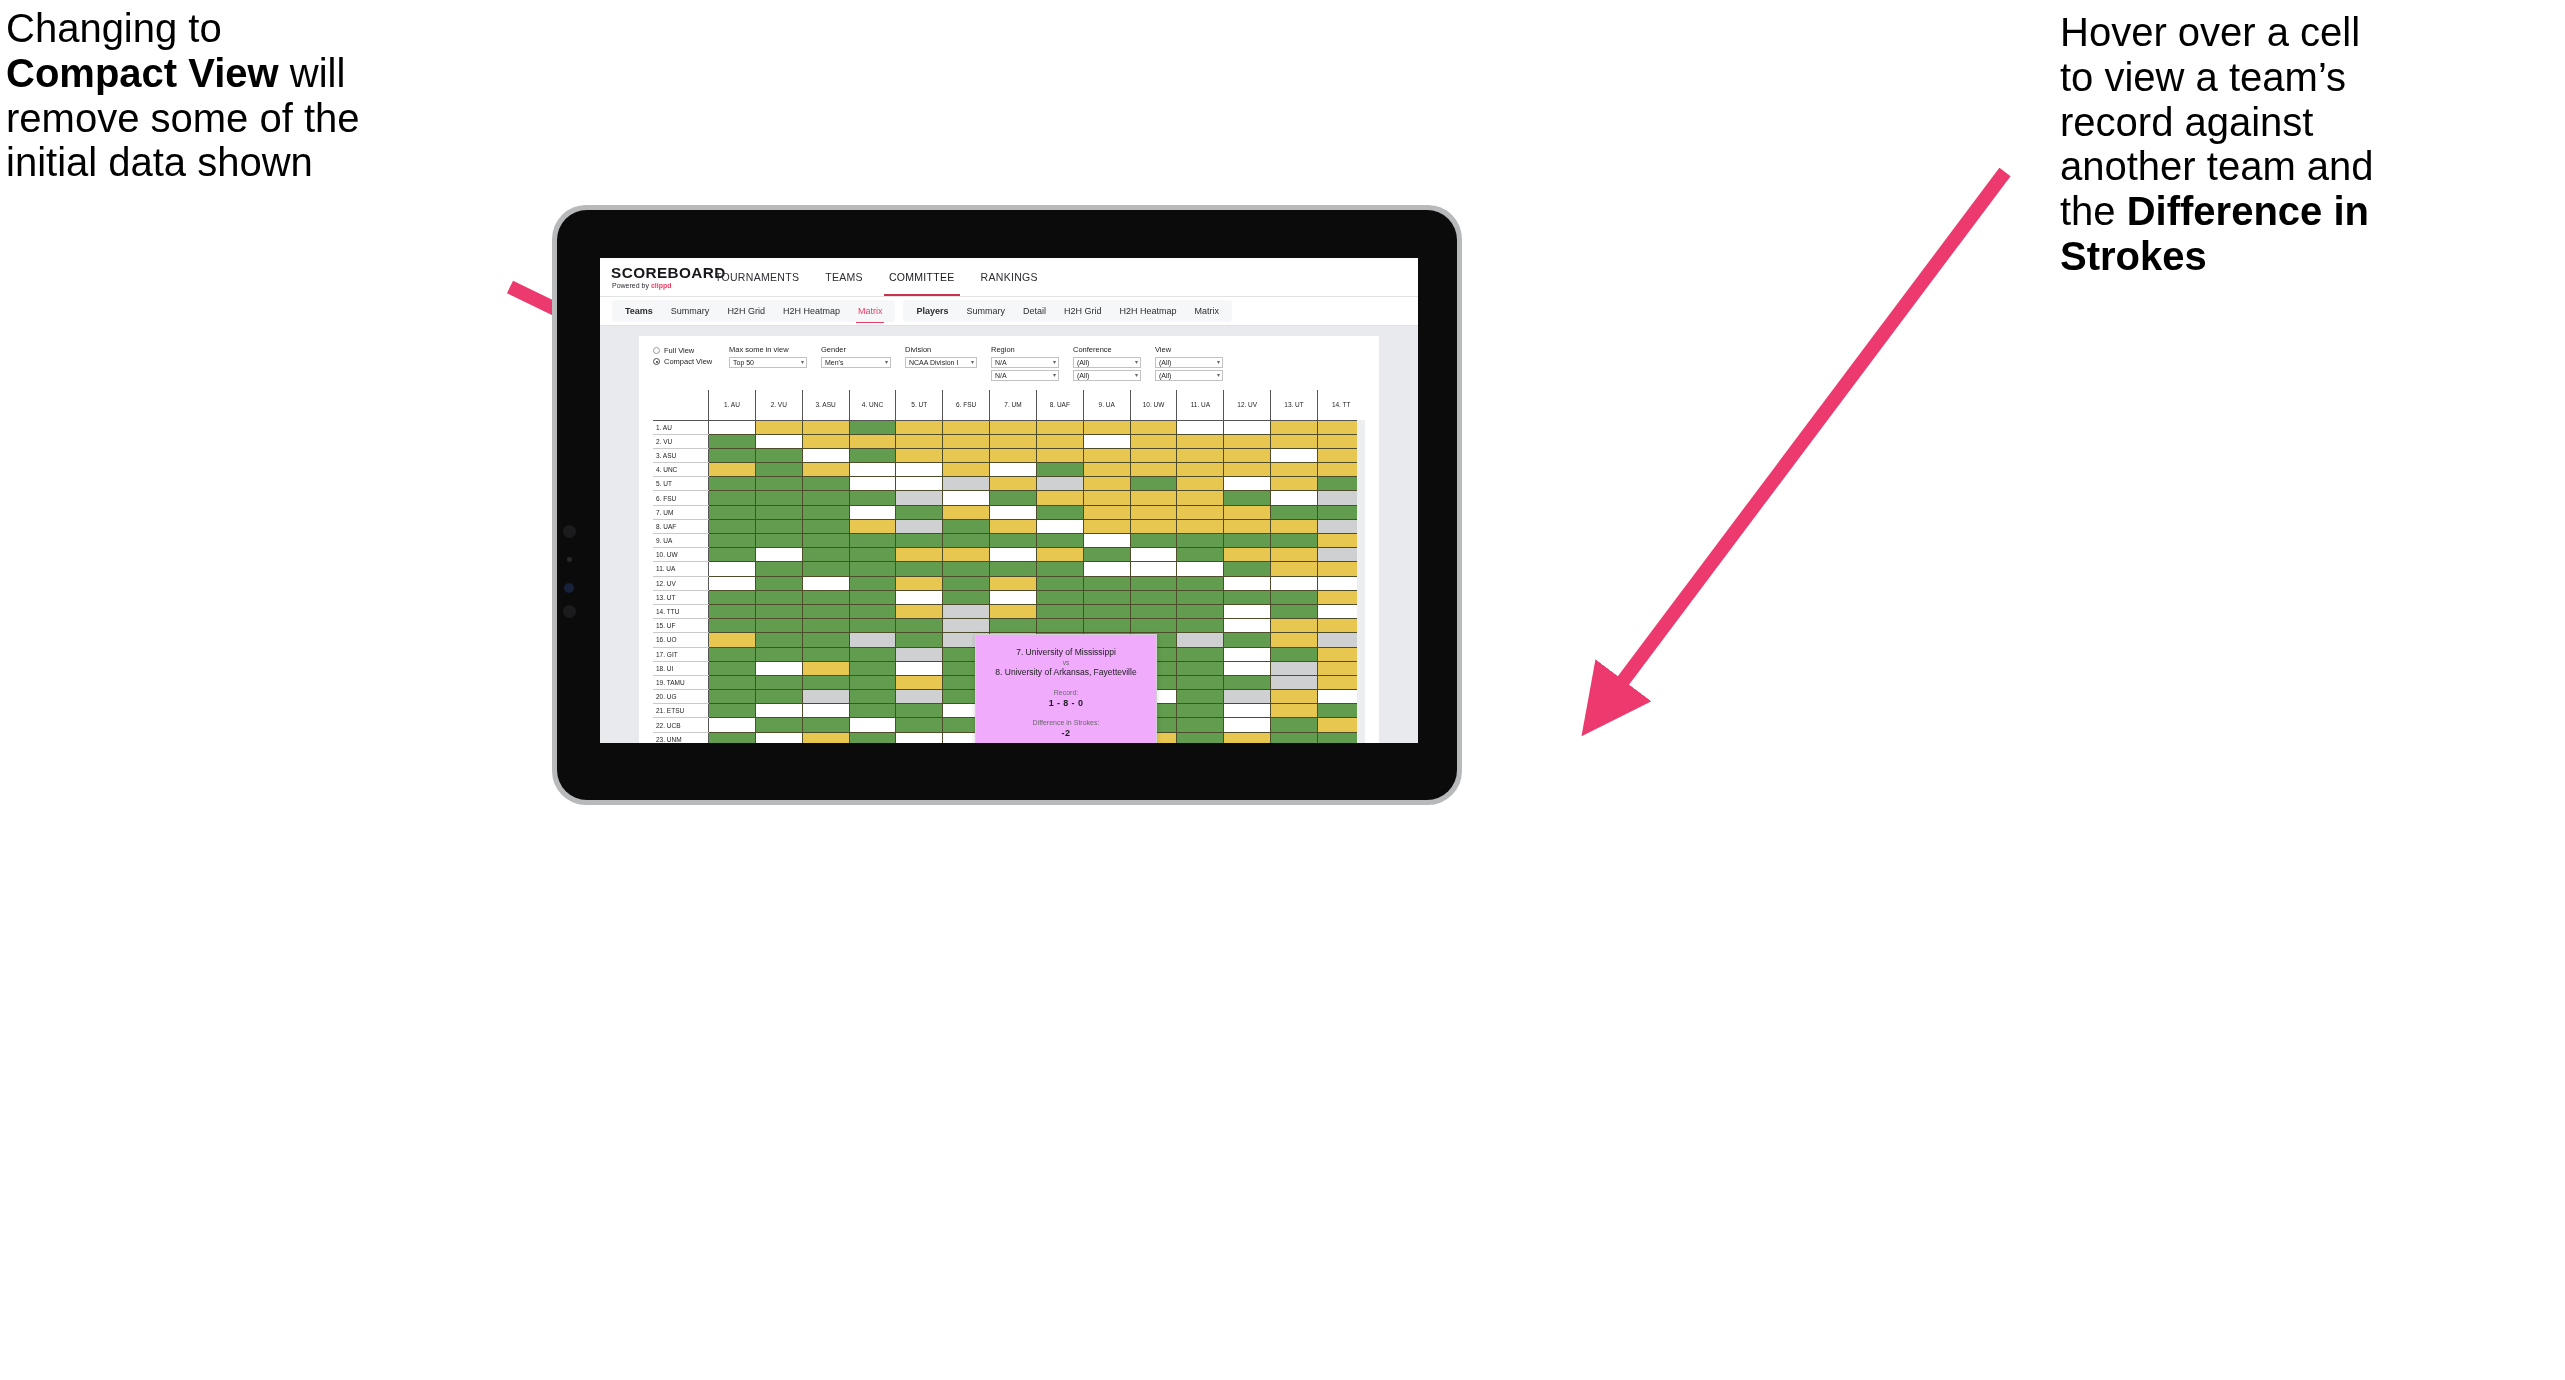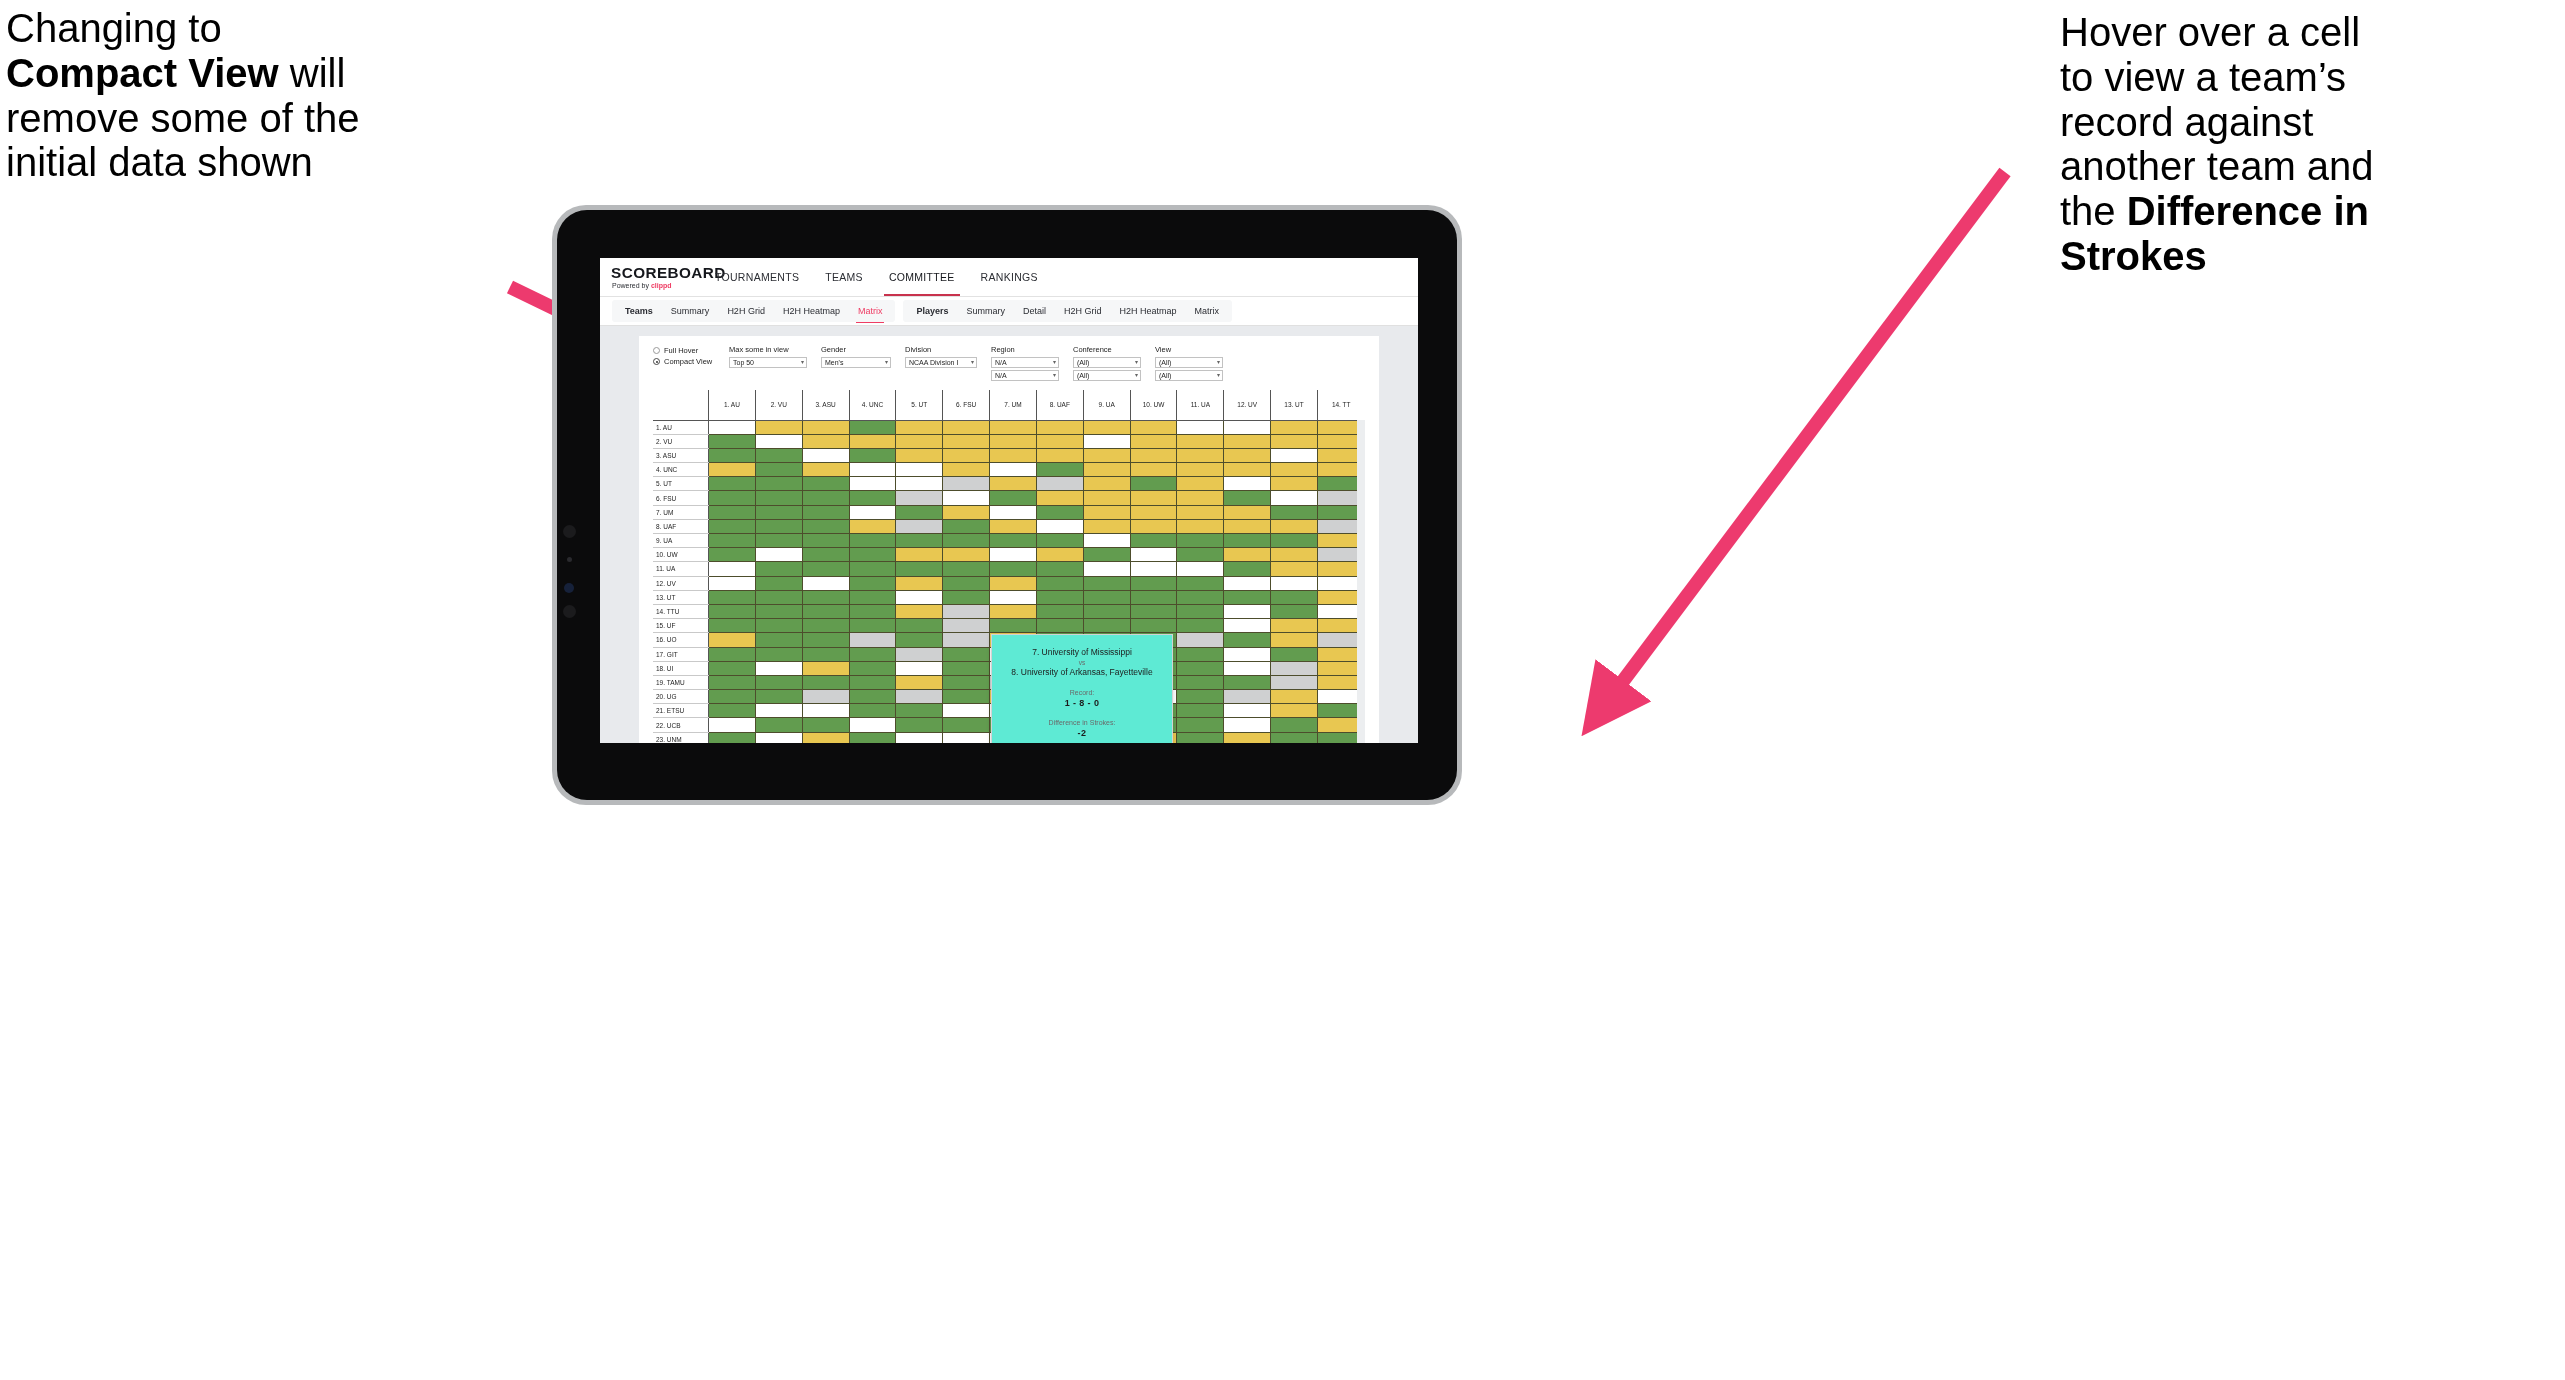--- a/index.html
+++ b/index.html
@@ -162,22 +162,22 @@
   td.c-s{background:#cfd0d1;}
 
   
   #vscroll{
     position:absolute;right:14px;top:30px;width:8px;height:388px;background:#eceef0;
   }
 
   
   #tooltip{
     position:absolute;left:336px;top:244px;width:182px;
-    background:#5eead4;border:1px solid #d2d2d2;box-shadow:0 1px 5px rgba(0,0,0,.17);
-    padding:12px 6px 12px 6px;box-sizing:border-box;text-align:center;z-index:30;margin-left:16px;
+    background:#f0abfc;border:1px solid #d2d2d2;box-shadow:0 1px 5px rgba(0,0,0,.17);
+    padding:12px 6px 12px 6px;box-sizing:border-box;text-align:center;z-index:30;
   }
   .tt-team{font-size:8.5px;color:#1c1c1c;line-height:1.35;}
   .tt-vs{font-size:6.5px;color:#6a6a6a;margin:1px 0;}
   .tt-spacer{height:11px;}
   .tt-label{font-size:7px;color:#6a6a6a;}
   .tt-value{font-size:9px;color:#1c1c1c;font-weight:bold;margin-top:2px;letter-spacing:0.4px;}
 </style>
 </head>
 <body>
 
@@ -250,21 +250,21 @@
       </div>
     </div>
 
     <div id="dashwrap">
       <div id="dash">
 
         <div id="filters">
           <div class="radio-col">
             <div class="radio-row">
               <span class="radio"></span>
-              <span class="radio-label">Full Hover</span>
+              <span class="radio-label">Full View</span>
             </div>
             <div class="radio-row">
               <span class="radio on"></span>
               <span class="radio-label">Compact View</span>
             </div>
           </div>
 
           <div class="fgroup">
             <div class="fgroup-label">Max some in view</div>
             <div class="select w-top50">

